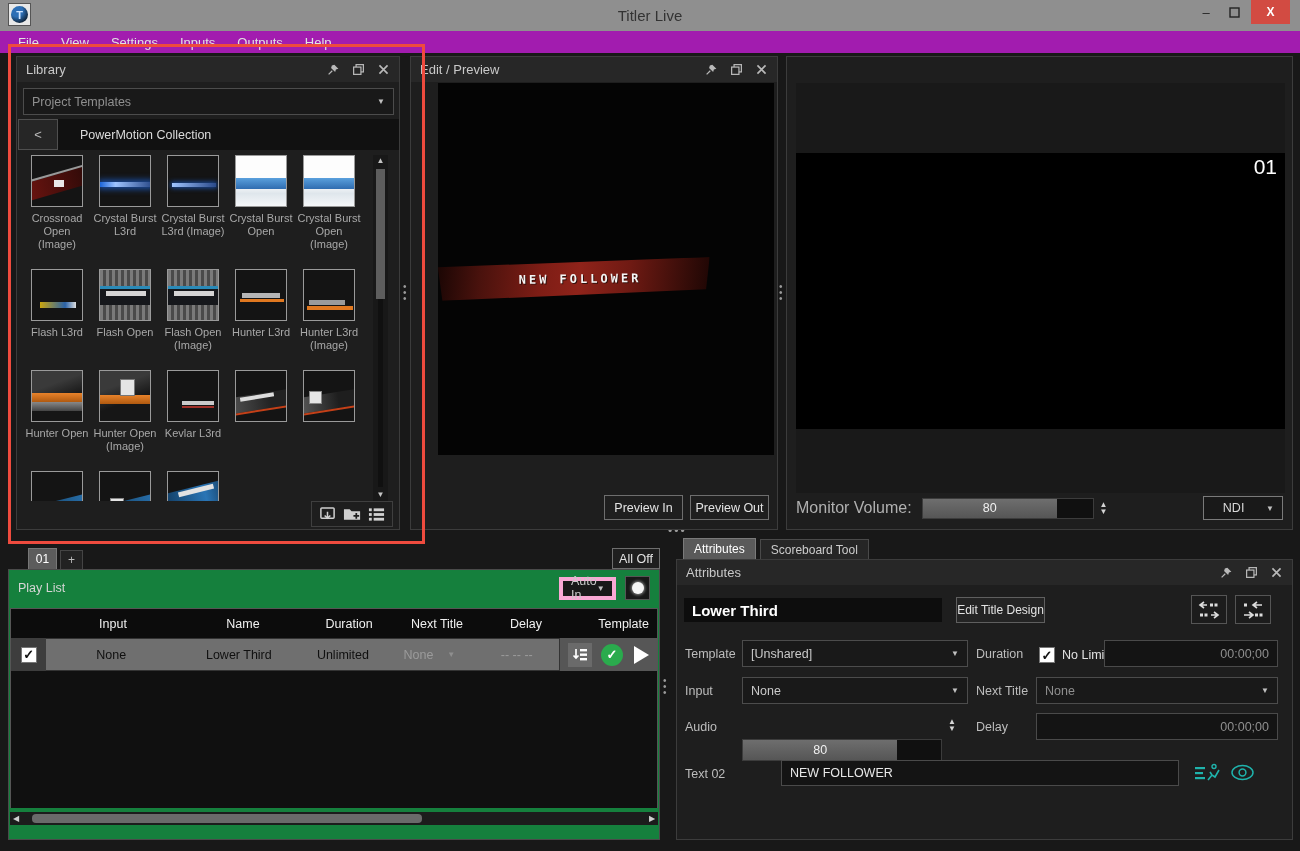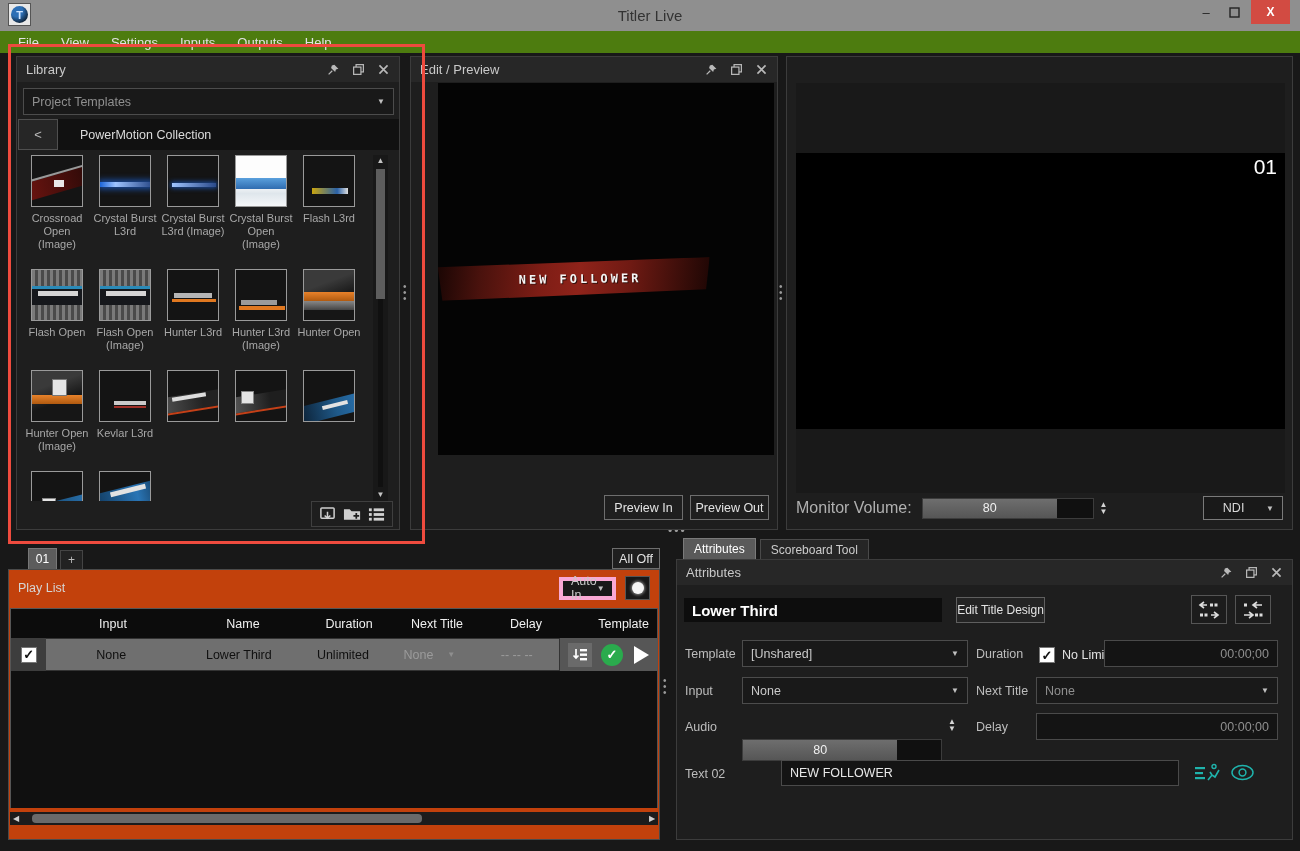--- a/index.html
+++ b/index.html
@@ -16,21 +16,21 @@
   #app-icon { left:8px; top:3px; width:23px; height:23px; background:#e8e8e8; border:1px solid #555;
               display:flex; align-items:center; justify-content:center; }
   #app-icon .orb { width:17px; height:17px; border-radius:50%; background:radial-gradient(circle at 35% 30%, #2d6fb5 0 35%, #10253c 75%); 
                    color:#cfe4ff; font-size:11px; font-weight:bold; display:flex; align-items:center; justify-content:center;}
   #win-title { left:0; top:7px; width:1300px; text-align:center; color:#333; font-size:15px; }
   .winbtn { top:3px; height:19px; width:26px; color:#222; display:flex; align-items:center; justify-content:center; font-size:13px; }
   #btn-close { left:1251px; top:0; width:39px; height:24px; background:#d24b42; color:#fff; font-size:12px; font-weight:bold;
                display:flex; align-items:center; justify-content:center; }
 
   
-  #menubar { left:0; top:31px; width:1300px; height:22px; background:#4d7c0f; display:flex; align-items:center; padding-left:18px; gap:22px; }
+  #menubar { left:0; top:31px; width:1300px; height:22px; background:#a21caf; display:flex; align-items:center; padding-left:18px; gap:22px; }
   .menu-item { color:#e2e2e2; font-size:13px; }
 
   
   .panel { background:#1e1e1e; border:1px solid #3c3c3c; }
   .phdr { height:25px; background:#272727; display:flex; align-items:center; padding:0 9px; }
   .phdr .ptitle { color:#c9c9c9; font-size:13px; }
   .phdr-icons { margin-left:auto; display:flex; gap:12px; align-items:center; }
   .hicon { width:13px; height:13px; }
 
   .dd { background:#191919; border:1px solid #4c4c4c; color:#c9c9c9; display:flex; align-items:center;
@@ -138,21 +138,21 @@
   #mon-spin { margin-left:6px; }
   #ndi-dd { margin-left:auto; width:80px; height:24px; border-color:#7a7a7a; color:#d8d8d8; }
   #ndi-dd .ddlbl { margin:8px auto; }
 
   
   #pl-tabs { left:8px; top:548px; width:652px; height:21px; display:flex; align-items:flex-end; }
   .pl-tab { height:21px; display:flex; align-items:center; justify-content:center; font-size:12px; }
   #pl-tab-01 { width:29px; margin-left:20px; background:#5c5c5c; color:#fff; border:1px solid #777; border-bottom:none; }
   #pl-tab-add { width:23px; margin-left:3px; background:#222; color:#bbb; border:1px solid #444; border-bottom:none; height:19px; }
   #all-off { margin-left:auto; width:48px; height:21px; }
-  #pl-panel { left:8px; top:569px; width:652px; height:271px; background:#c2410c; border:1px solid #4a4a4a; }
+  #pl-panel { left:8px; top:569px; width:652px; height:271px; background:#15803d; border:1px solid #4a4a4a; }
   #pl-hdr { height:36px; display:flex; align-items:center; padding:0 9px; }
   #pl-title { color:#d5d5d5; font-size:12.5px; }
   #auto-in { margin-left:auto; width:57px; height:23px; border:4px solid #f9a8d4; }
   #rec-btn { margin-left:9px; width:25px; height:24px; background:#181818; border:1px solid #555;
              display:flex; align-items:center; justify-content:center; }
   #rec-btn .dot { width:12px; height:12px; border-radius:50%; background:#f5f5f5; box-shadow:0 0 3px 1px #888; }
   #pl-table { position:absolute; left:1px; top:38px; width:648px; height:200px; border:1px solid #555; border-bottom:none; background:#101010; }
   #pl-thead { height:29px; background:#0c0c0c; display:flex; align-items:center; color:#f0f0f0; font-size:12.5px; }
   .c0{width:36px;} .c1{width:132px; text-align:center;} .c2{width:128px; text-align:center;}
   .c3{width:84px; text-align:center;} .c4{width:92px; text-align:center;} .c5{width:86px; text-align:center;}
@@ -253,20 +253,24 @@
         <div class="lib-cell">
           <div class="thumb v-blue-streak"></div>
           <div class="lib-label">Crystal Burst L3rd</div>
         </div>
         <div class="lib-cell">
           <div class="thumb v-blue-streak-sm"></div>
           <div class="lib-label">Crystal Burst L3rd (Image)</div>
         </div>
         <div class="lib-cell">
           <div class="thumb v-white-blue"></div>
+          <div class="lib-label">Crystal Burst Open</div>
+        </div>
+        <div class="lib-cell">
+          <div class="thumb v-white-blue"></div>
           <div class="lib-label">Crystal Burst Open (Image)</div>
         </div>
         <div class="lib-cell">
           <div class="thumb v-flash-bar"></div>
           <div class="lib-label">Flash L3rd</div>
         </div>
         <div class="lib-cell">
           <div class="thumb v-flash-open"></div>
           <div class="lib-label">Flash Open</div>
         </div>

